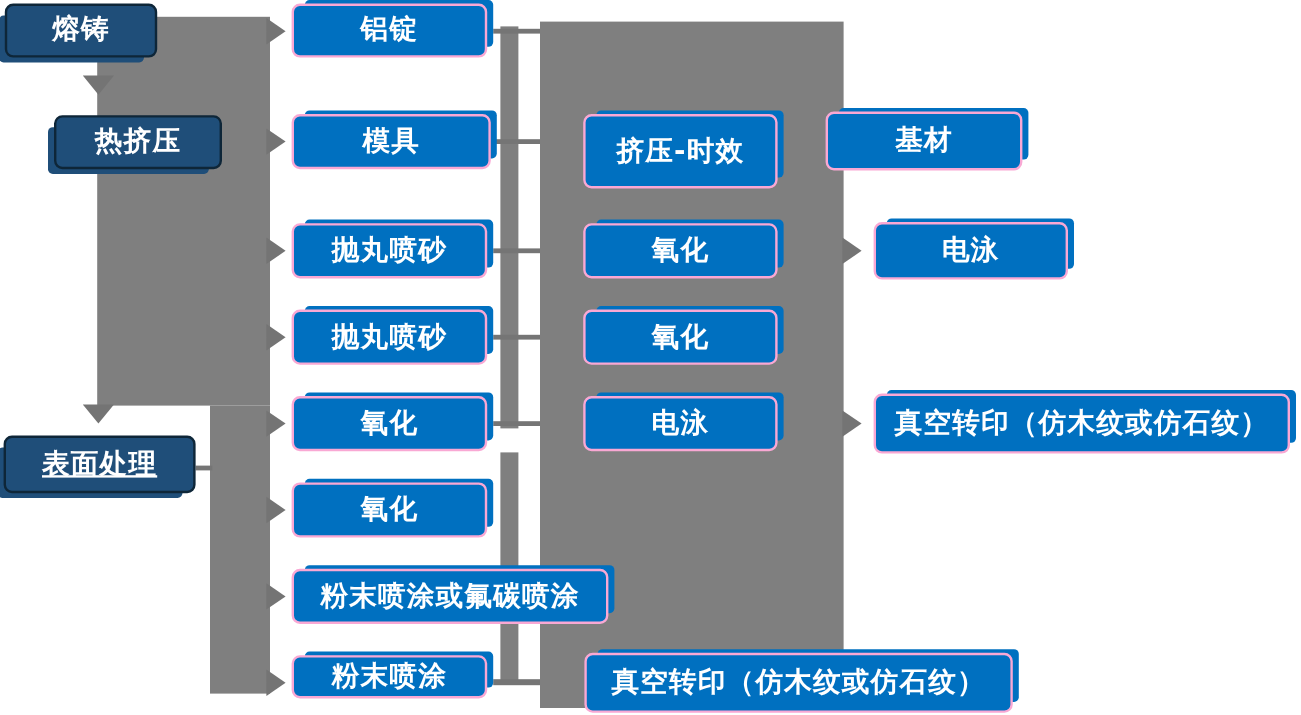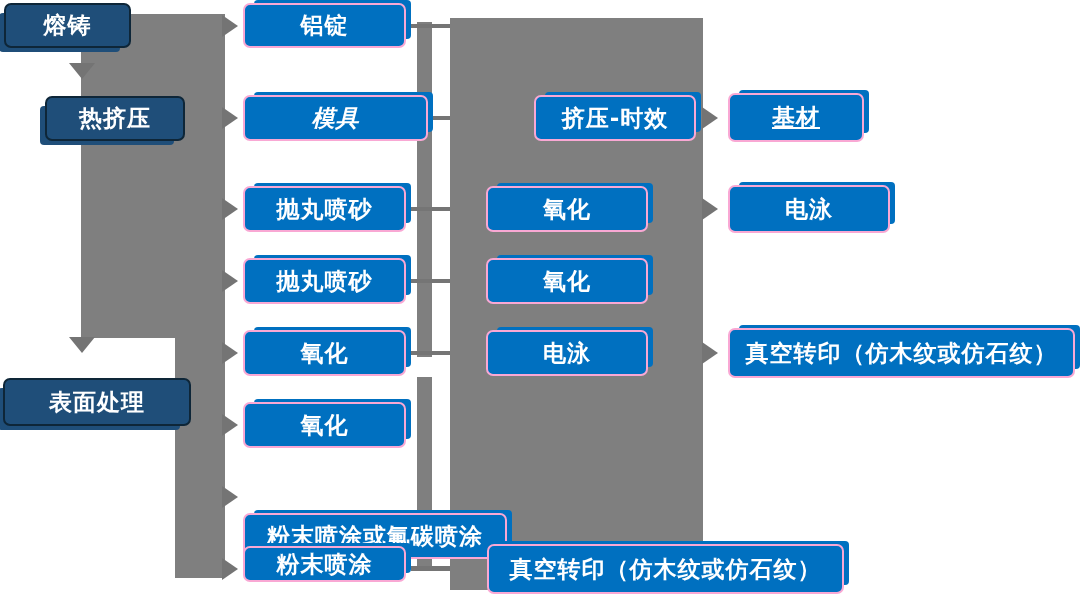--- a/index.html
+++ b/index.html
@@ -53,35 +53,35 @@
   <div class="arr-r" style="left:222px;top:414px;"></div>
   <div class="arr-r" style="left:222px;top:486px;"></div>
   <div class="arr-r" style="left:222px;top:558px;"></div>
 
   <div class="arr-r" style="left:702px;top:107px;"></div>
   <div class="arr-r" style="left:702px;top:198px;"></div>
   <div class="arr-r" style="left:702px;top:342px;"></div>
 
   <div class="node navy" style="left:4px;top:3px;width:127px;height:45px;">熔铸</div>
   <div class="node navy" style="left:16px;top:96px;width:140px;height:45px;margin-left:29px;">热挤压</div>
-  <div class="node navy" style="left:3px;top:378px;width:188px;height:48px;">表面处理</div>
+  <div class="node navy" style="left:3px;top:363px;width:160px;height:48px;text-decoration:underline;">表面处理</div>
 
   <div class="node blue" style="left:243px;top:3px;width:163px;height:45px;">铝锭</div>
-  <div class="node blue" style="left:243px;top:95px;width:185px;height:46px;font-style:italic;">模具</div>
+  <div class="node blue" style="left:243px;top:95px;width:166px;height:46px;">模具</div>
   <div class="node blue" style="left:243px;top:186px;width:163px;height:46px;">抛丸喷砂</div>
   <div class="node blue" style="left:243px;top:258px;width:163px;height:46px;">抛丸喷砂</div>
   <div class="node blue" style="left:243px;top:330px;width:163px;height:46px;">氧化</div>
   <div class="node blue" style="left:243px;top:402px;width:163px;height:46px;">氧化</div>
-  <div class="node blue" style="left:243px;top:474px;width:264px;height:46px;margin-top:39px;">粉末喷涂或氟碳喷涂</div>
+  <div class="node blue" style="left:243px;top:474px;width:264px;height:46px;">粉末喷涂或氟碳喷涂</div>
   <div class="node blue" style="left:243px;top:546px;width:163px;height:36px;">粉末喷涂</div>
 
-  <div class="node blue" style="left:486px;top:95px;width:162px;height:46px;margin-left:48px;">挤压-时效</div>
+  <div class="node blue" style="left:486px;top:95px;width:162px;height:62px;">挤压-时效</div>
   <div class="node blue" style="left:486px;top:186px;width:162px;height:46px;">氧化</div>
   <div class="node blue" style="left:486px;top:258px;width:162px;height:46px;">氧化</div>
   <div class="node blue" style="left:486px;top:330px;width:162px;height:46px;">电泳</div>
 
-  <div class="node blue" style="left:728px;top:93px;width:136px;height:49px;text-decoration:underline;">基材</div>
+  <div class="node blue" style="left:688px;top:93px;width:164px;height:49px;">基材</div>
   <div class="node blue" style="left:728px;top:185px;width:162px;height:48px;">电泳</div>
   <div class="node blue" style="left:728px;top:328px;width:347px;height:50px;">真空转印（仿木纹或仿石纹）</div>
 
   <div class="node blue" style="left:487px;top:544px;width:357px;height:50px;">真空转印（仿木纹或仿石纹）</div>
 
 </div>
 
 </body></html>

